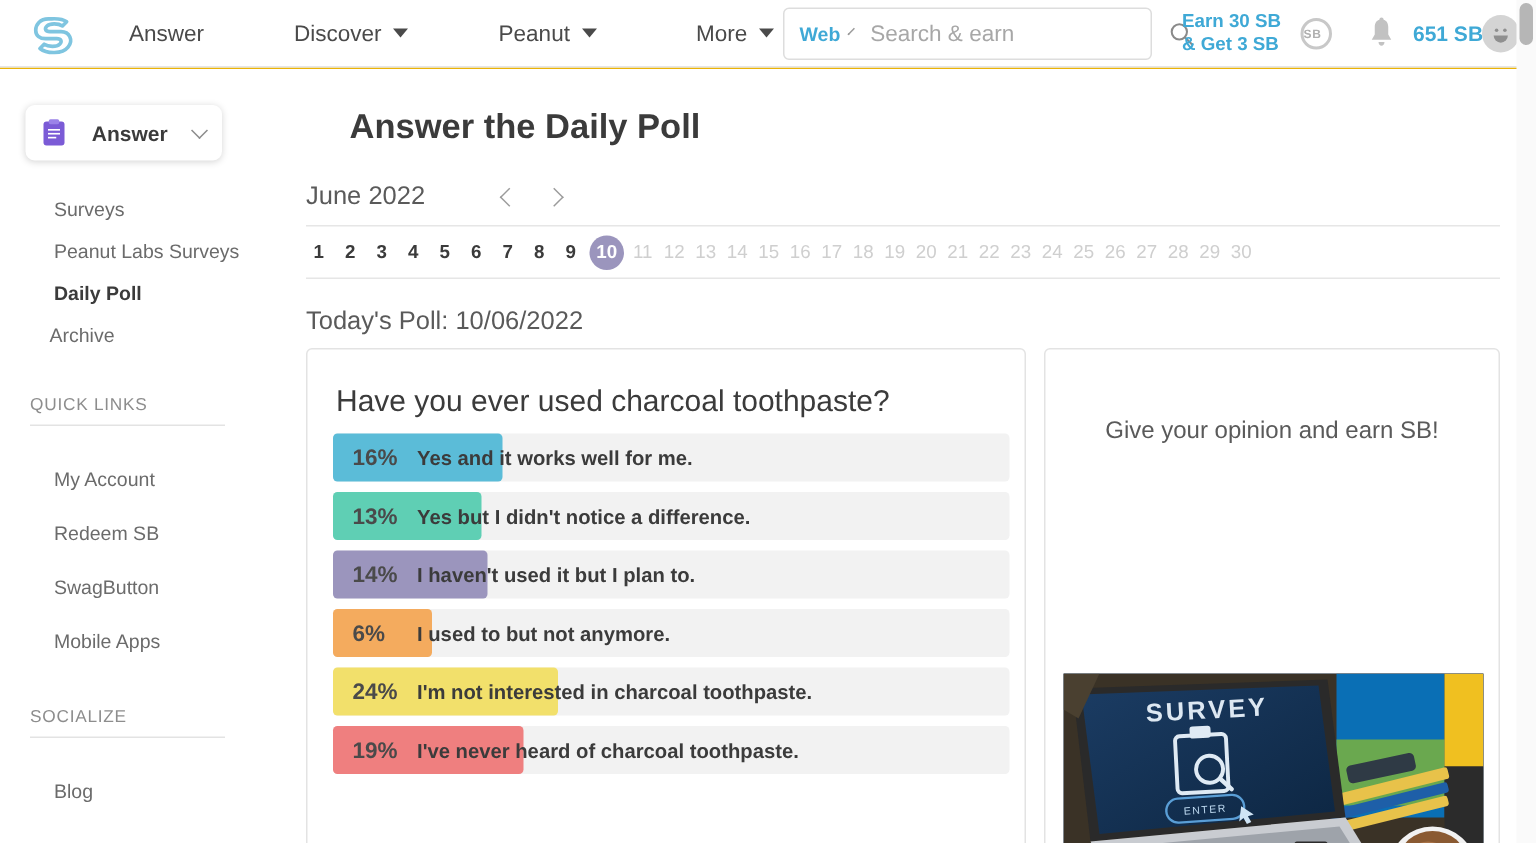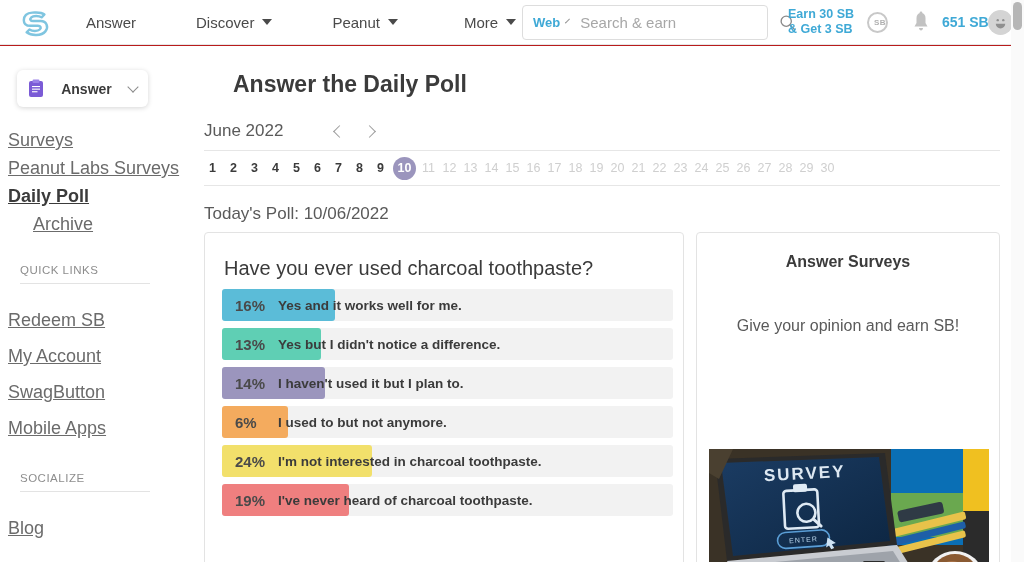--- a/index.html
+++ b/index.html
@@ -3,21 +3,21 @@
 <meta charset="utf-8">
 <style>
   * { box-sizing: border-box; margin: 0; padding: 0; }
   html, body {
     width: 1024px; height: 562px;
     overflow: hidden;
     background: #ffffff;
     font-family: "Liberation Sans", sans-serif;
     color: #4a4a4a;
   }
-  .page { position: relative; width: 1024px; height: 444px; background:#b91c1c; }
+  .page { position: relative; width: 1024px; height: 444px; background:#eab308; }
 
   
   .header {
     position: absolute; top:0; left:0; width:1024px; height:45px;
     background:#fff; border-bottom:1px solid #e6e6e6;
     display:flex; align-items:center;
   }
   .logo-wrap { width:72px; display:flex; align-items:center; justify-content:center; }
   .logo { width:30px; height:30px; }
   .nav { display:flex; align-items:center; }
@@ -54,21 +54,21 @@
 
   .earn-cta {
     position:absolute; left:788px; top:7px; width:72px;
     color:#3fa9d6; font-size:12.5px; font-weight:bold; line-height:15px;
     cursor:pointer;
   }
   .sb-coin {
     position:absolute; left:867px; top:12px;
     width:21px;height:21px;border-radius:50%;border:2px solid #c8c8c8;
     color:#b0b0b0; font-size:8px; font-weight:bold;
-    display:flex; align-items:center; justify-content:flex-end; letter-spacing:0.5px;
+    display:flex; align-items:center; justify-content:flex-start; letter-spacing:0.5px;
   }
   .bell { position:absolute; left:911px; top:11px; width:20px; height:22px; }
   .sb-count { position:absolute; left:942px; top:14px; color:#3fa9d6; font-size:14px; font-weight:bold; }
   .avatar {
     position:absolute; left:988px; top:10px; width:25px;height:25px;border-radius:50%;
     background:#d4d4d4; display:flex;align-items:center;justify-content:center;
   }
 
   
   .sidebar { position:absolute; left:0; top:46px; width:186px; height:516px; background:#fff; }
@@ -80,21 +80,21 @@
   }
   .answer-pill .lbl { font-size:14px; font-weight:bold; color:#3b3b3b; flex:1; text-align:center; }
   .clipboard { width:16px; height:19px; }
   .pill-chev {
     width:8px;height:8px;border-right:1.6px solid #8b8b8b;border-bottom:1.6px solid #8b8b8b;
     transform:rotate(45deg); margin-top:-4px;
   }
 
   .side-list { position:absolute; left:0; top:80px; width:186px; }
   .side-link {
-    font-size:18px; color:#6b6b6b; padding:4px 0 4px 8px; cursor:pointer; line-height:20px;text-decoration:underline;
+    font-size:13px; color:#6b6b6b; padding:4px 0 4px 36px; cursor:pointer; line-height:20px;
   }
   .side-link.bold { font-weight:bold; color:#3b3b3b; }
   .side-link.indent { padding-left:33px; }
   .side-head {
     font-size:11.5px; color:#8d8d8d; letter-spacing:0.5px;
     margin:0 0 0 20px; padding-bottom:7px; width:130px;
     border-bottom:1px solid #e3e3e3;
   }
   .gap-sm { height:18px; }
   .gap-md { height:26px; }
@@ -259,22 +259,22 @@
     <div class="side-list">
       <div class="side-link">Surveys</div>
       <div class="side-link">Peanut Labs Surveys</div>
       <div class="side-link bold">Daily Poll</div>
       <div class="side-link indent">Archive</div>
 
       <div class="gap-md"></div>
       <div class="side-head">QUICK LINKS</div>
       <div class="gap-sm"></div>
 
+      <div class="side-link sp">My Account</div>
       <div class="side-link sp">Redeem SB</div>
-      <div class="side-link sp">My Account</div>
       <div class="side-link sp">SwagButton</div>
       <div class="side-link sp">Mobile Apps</div>
 
       <div class="gap-md"></div>
       <div class="side-head">SOCIALIZE</div>
       <div class="gap-sm"></div>
 
       <div class="side-link sp">Blog</div>
 
     </div>
@@ -360,21 +360,20 @@
           </div>
           <div class="opt">
             <div class="bar" style="width: 126.667px; background: rgb(239, 127, 127);"></div>
             <div class="pct">19%</div>
             <div class="opt-text">I've never heard of charcoal toothpaste.</div>
           </div>
         </div>
     </div>
 
     <div class="surveys-card">
-      <div class="sv-title">Answer Surveys</div>
       <div class="sv-sub">Give your opinion and earn SB!</div>
 
       <div class="sv-img">
         <svg viewBox="0 0 280 160" width="280" height="160">
           <defs>
             <linearGradient id="scr" x1="0" y1="0" x2="1" y2="1">
               <stop offset="0%" stop-color="#1b3c63"></stop>
                 <stop offset="100%" stop-color="#0d2642"></stop>
             </linearGradient>
           </defs>

